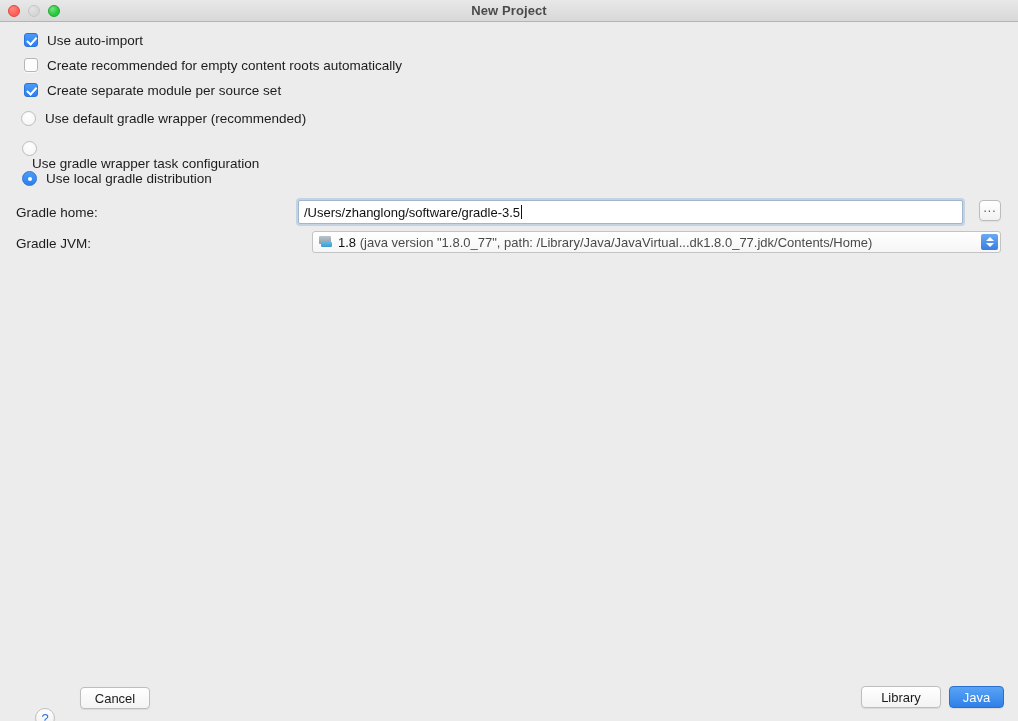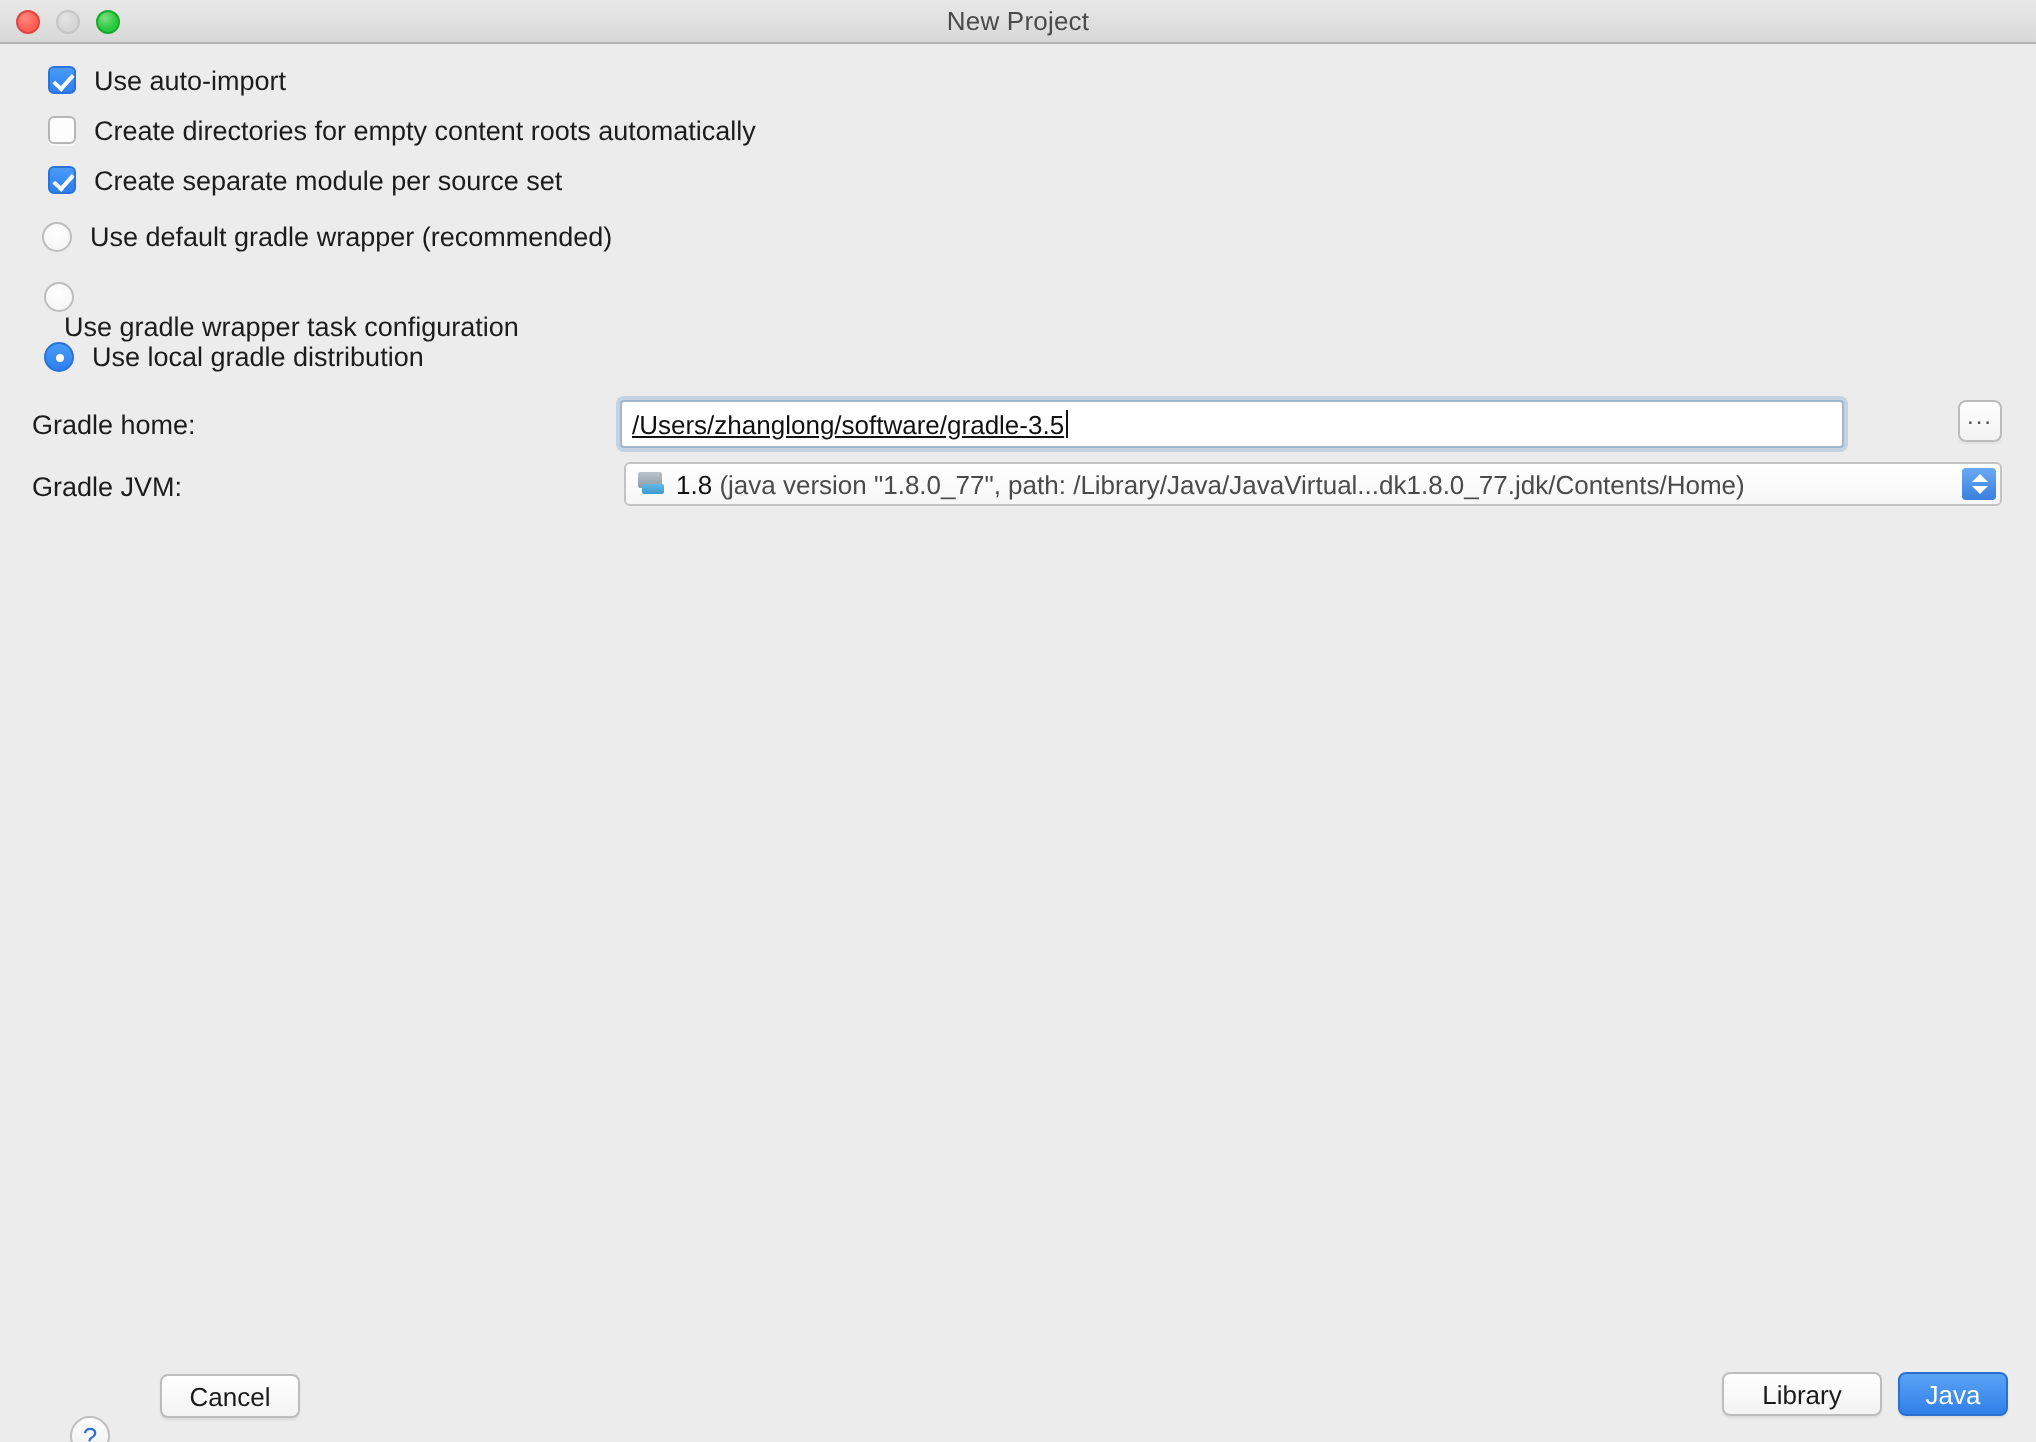--- a/index.html
+++ b/index.html
@@ -55,20 +55,21 @@
     border: 1px solid #17ab29;
   }
   .window-title {
     position: absolute;
     left: 0; right: 0;
     top: 3px;
     text-align: center;
     font-size: 13px;
     color: #4a4a4a;
     letter-spacing: 0.1px;
+    font-weight: bold;
   }
 
   
   .content {
     position: absolute;
     left: 0;
     top: 22px;
     width: 1018px;
     height: 699px;
   }
@@ -344,21 +345,21 @@
 
 <div class="content">
 
   <div class="opt-row" style="top:11px;">
     <span class="cb on"></span>
     <span class="opt-label">Use auto-import</span>
   </div>
 
   <div class="opt-row" style="top:36px;">
     <span class="cb off"></span>
-    <span class="opt-label">Create directories for empty content roots automatically</span>
+    <span class="opt-label">Create recommended for empty content roots automatically</span>
   </div>
 
   <div class="opt-row" style="top:61px;">
     <span class="cb on"></span>
     <span class="opt-label">Create separate module per source set</span>
   </div>
 
   <div class="opt-row" style="top:89px; left:22px;">
     <span class="rb off"></span>
     <span class="opt-label">Use default gradle wrapper (recommended)</span>
@@ -369,21 +370,21 @@
     <span class="opt-label">Use gradle wrapper task configuration</span>
   </div>
 
 
   <div class="opt-row" style="top:149px; left:23px;">
     <span class="rb on"></span>
     <span class="opt-label">Use local gradle distribution</span>
   </div>
 
   <div class="form-label" style="top:183px;">Gradle home:</div>
-  <div class="text-field" style="left:310px; top:178px; width:612px; height:24px;text-decoration:underline;">
+  <div class="text-field" style="left:298px; top:178px; width:665px; height:24px;">
     <span>/Users/zhanglong/software/gradle-3.5</span>
       <span class="caret"></span>
   </div>
   <div class="browse-btn" style="left:979px; top:200px; width:22px; height:21px; transform:translateY(-22px);">...</div>
 
   <div class="form-label" style="top:214px;">Gradle JVM:</div>
   <div class="combo" style="left:312px; top:209px; width:689px; height:22px;">
     <span class="jvm-icon">
       <span class="mon"></span>
         <span class="base"></span>

